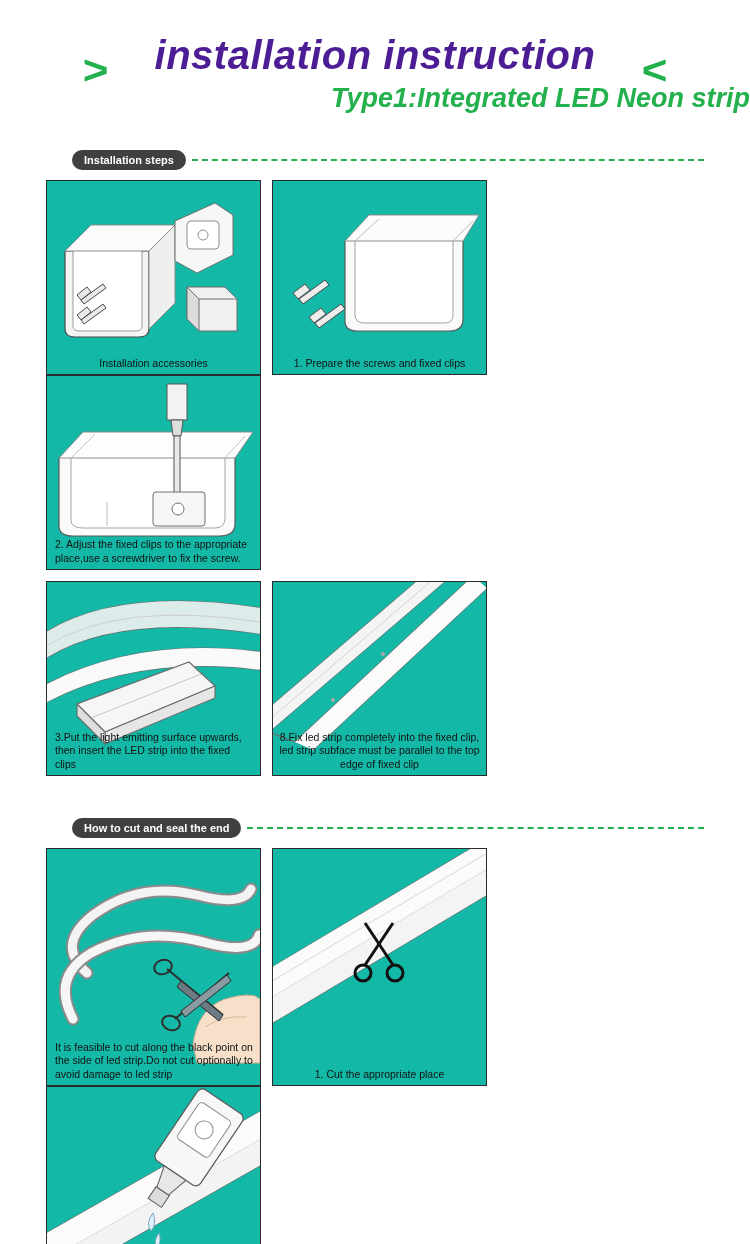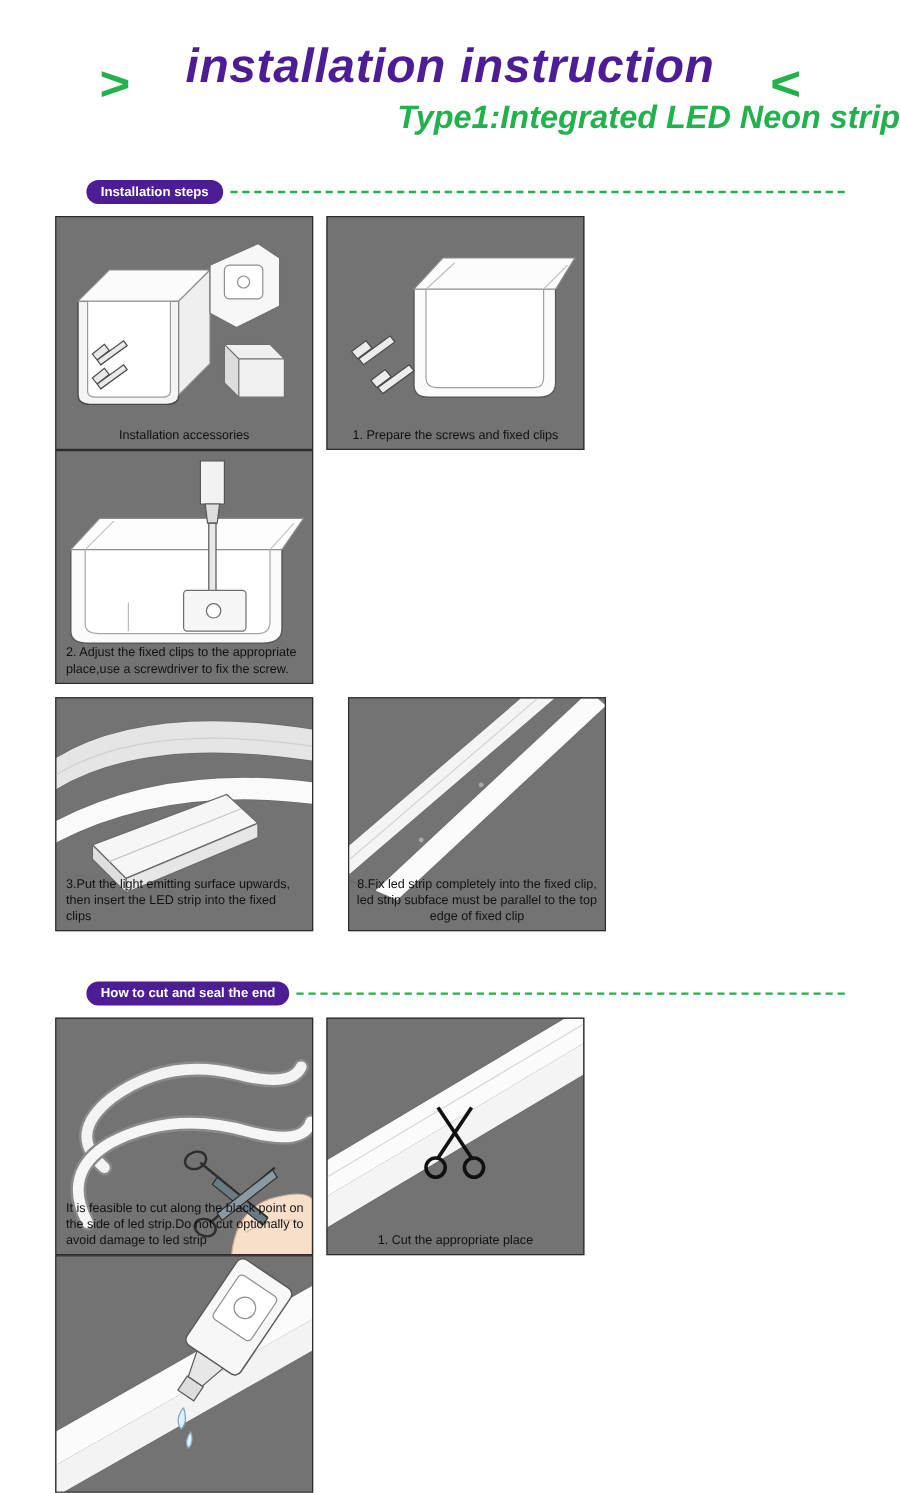--- a/index.html
+++ b/index.html
@@ -57,21 +57,21 @@
   .section {
     position: relative;
   }
   .section-head {
     display: flex;
     align-items: center;
     padding: 0 46px;
     margin-bottom: 10px;
   }
   .pill {
-    background: #4c1d95;
+    background: #404040;
     color: #ffffff;
     font-size: 11px;
     font-weight: bold;
     padding: 4px 12px;
     border-radius: 11px;
     white-space: nowrap;
     margin-left: 26px;
     text-align: center;
   }
   .dash-rule {
@@ -84,43 +84,43 @@
 
   
   .grid {
     padding: 0 46px;
     display: flex;
     flex-wrap: wrap;
     gap: 0px;
   }
   .cell {
     border: 1px solid #2b2b2b;
-    background: #737373;
+    background: #14b8a6;
     position: relative;
     overflow: hidden;
   }
   .cap {
     position: absolute;
     left: 0; right: 0; bottom: 4px;
     font-size: 10.5px;
     line-height: 1.25;
     color: #111;
     text-align: center;
     padding: 0 6px;
   }
   .cap.left { text-align: left; padding-left: 8px; }
 
   
   .g1 { margin-top: 0; }
   .g1 .cell { width: 215px; height: 195px; margin-right: 11px; }
   .g1 .cell:nth-child(3) { margin-right: 16px; }
   .g1row2 { margin-top: 11px; }
-  .g1row2 .cell { width: 215px; height: 195px; margin-right: 29px; }
-
-  .g2 .cell { width: 215px; height: 198px; margin-right: 11px; }
+  .g1row2 .cell { width: 215px; height: 195px; margin-right: 11px; }
+
+  .g2 .cell { width: 215px; height: 238px; margin-right: 11px; }
   .g2 .cell:nth-child(3) { margin-right: 0; }
 
   svg { display: block; }
   .art { position: absolute; top: 0; left: 0; }
 </style>
 </head>
 <body>
 
 <div class="header">
   <span class="chev left">&gt;</span>

